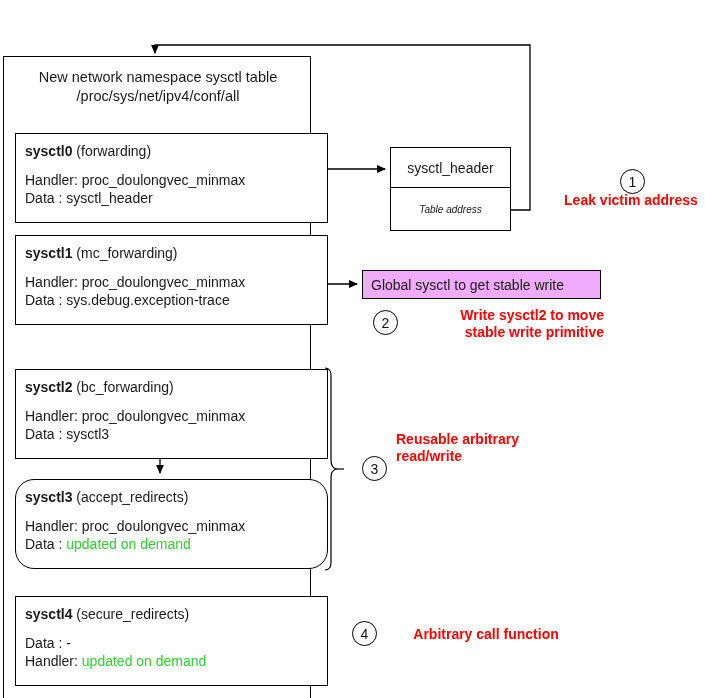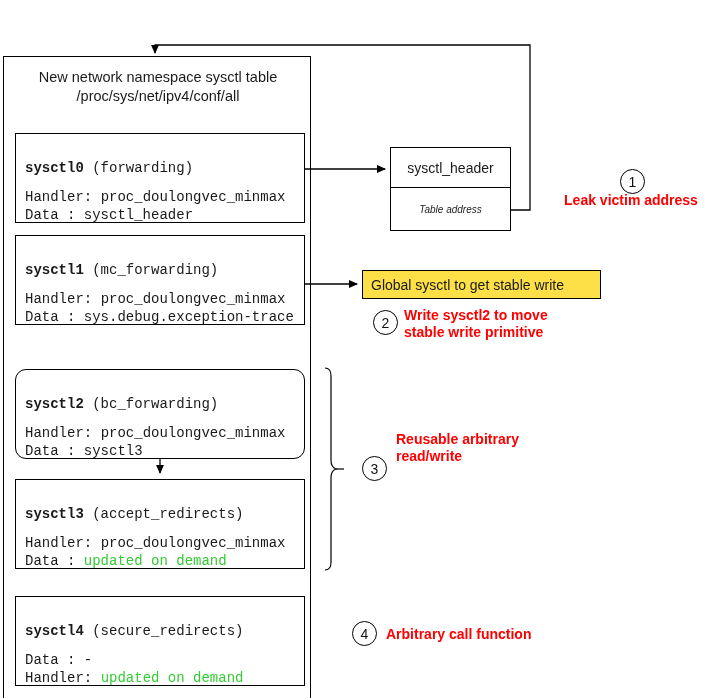--- a/index.html
+++ b/index.html
@@ -50,46 +50,45 @@
     font-size: 14.5px;
     line-height: 19px;
     color: #1a1a1a;
   }
   .ns-title .l2 { display: block; }
 
   
   .sysctl-box {
     position: absolute;
     left: 15px;
-    width: 290px;
+    width: 313px;
     border: 1px solid #000;
     box-sizing: border-box;
     background: #fff;
-    padding: 26px 8px 9px 9px;
-    font-family: Liberation Mono, monospace;
+    padding: 9px 8px 9px 9px;
   }
   .sb-head {
     font-size: 14px;
     line-height: 17px;
     margin-bottom: 11px;
     white-space: nowrap;
   }
   .sb-head .nm { font-weight: bold; }
   .sb-head .paren { font-weight: normal; }
   .sb-line {
     font-size: 14px;
     line-height: 18px;
     white-space: nowrap;
   }
   .green { color: #33cc33; }
 
   #box-sysctl0 { top: 101px; height: 90px; }
   #box-sysctl1 { top: 203px; height: 90px; }
-  #box-sysctl2 { top: 337px; height: 90px; border-radius: 11px; }
-  #box-sysctl3 { top: 447px; height: 90px; }
+  #box-sysctl2 { top: 337px; height: 90px; }
+  #box-sysctl3 { top: 447px; height: 90px; border-radius: 19px; }
   #box-sysctl4 { top: 564px; height: 90px; }
 
   
   .header-box {
     position: absolute;
     left: 390px;
     top: 115px;
     width: 121px;
     height: 84px;
     border: 1px solid #000;
@@ -119,21 +118,21 @@
     left: 362px;
     top: 238px;
     width: 239px;
     height: 29px;
     border: 1px solid #000;
     box-sizing: border-box;
     display: flex;
     align-items: center;
     padding-left: 8px;
     font-size: 14px;
-    background: #fde047;
+    background: #f0abfc;
   }
 
   
   .step {
     position: absolute;
     width: 25px;
     height: 25px;
     border: 1px solid #000;
     border-radius: 50%;
     box-sizing: border-box;
@@ -149,27 +148,27 @@
     color: #ff0000;
     font-size: 14px;
     line-height: 17px;
     font-weight: bold;
   }
 
   #step-1 { left: 620px; top: 137px; }
   #label-1 { left: 557px; top: 160px; width: 148px; text-align: center; }
 
   #step-2 { left: 373px; top: 278px; }
-  #label-2 { left: 404px; top: 275px; width: 200px; text-align: left; }
+  #label-2 { left: 404px; top: 275px; width: 200px; text-align: right; }
 
   #step-3 { left: 362px; top: 424px; }
   #label-3 { left: 396px; top: 399px; width: 180px; }
 
   #step-4 { left: 352px; top: 589px; }
-  #label-4 { left: 386px; top: 594px; width: 200px; text-align: left; }
+  #label-4 { left: 386px; top: 594px; width: 200px; text-align: center; }
 </style>
 </head>
 <body>
 
 <div class="canvas">
 
   <svg class="lines" viewBox="0 0 705 698" xmlns="http://www.w3.org/2000/svg">
     <defs>
       <marker id="arrow" markerWidth="9" markerHeight="9" refX="8" refY="4.5" orient="auto" markerUnits="userSpaceOnUse">
         <path d="M0,0.6 L9,4.5 L0,8.4 z" fill="#000"></path>

